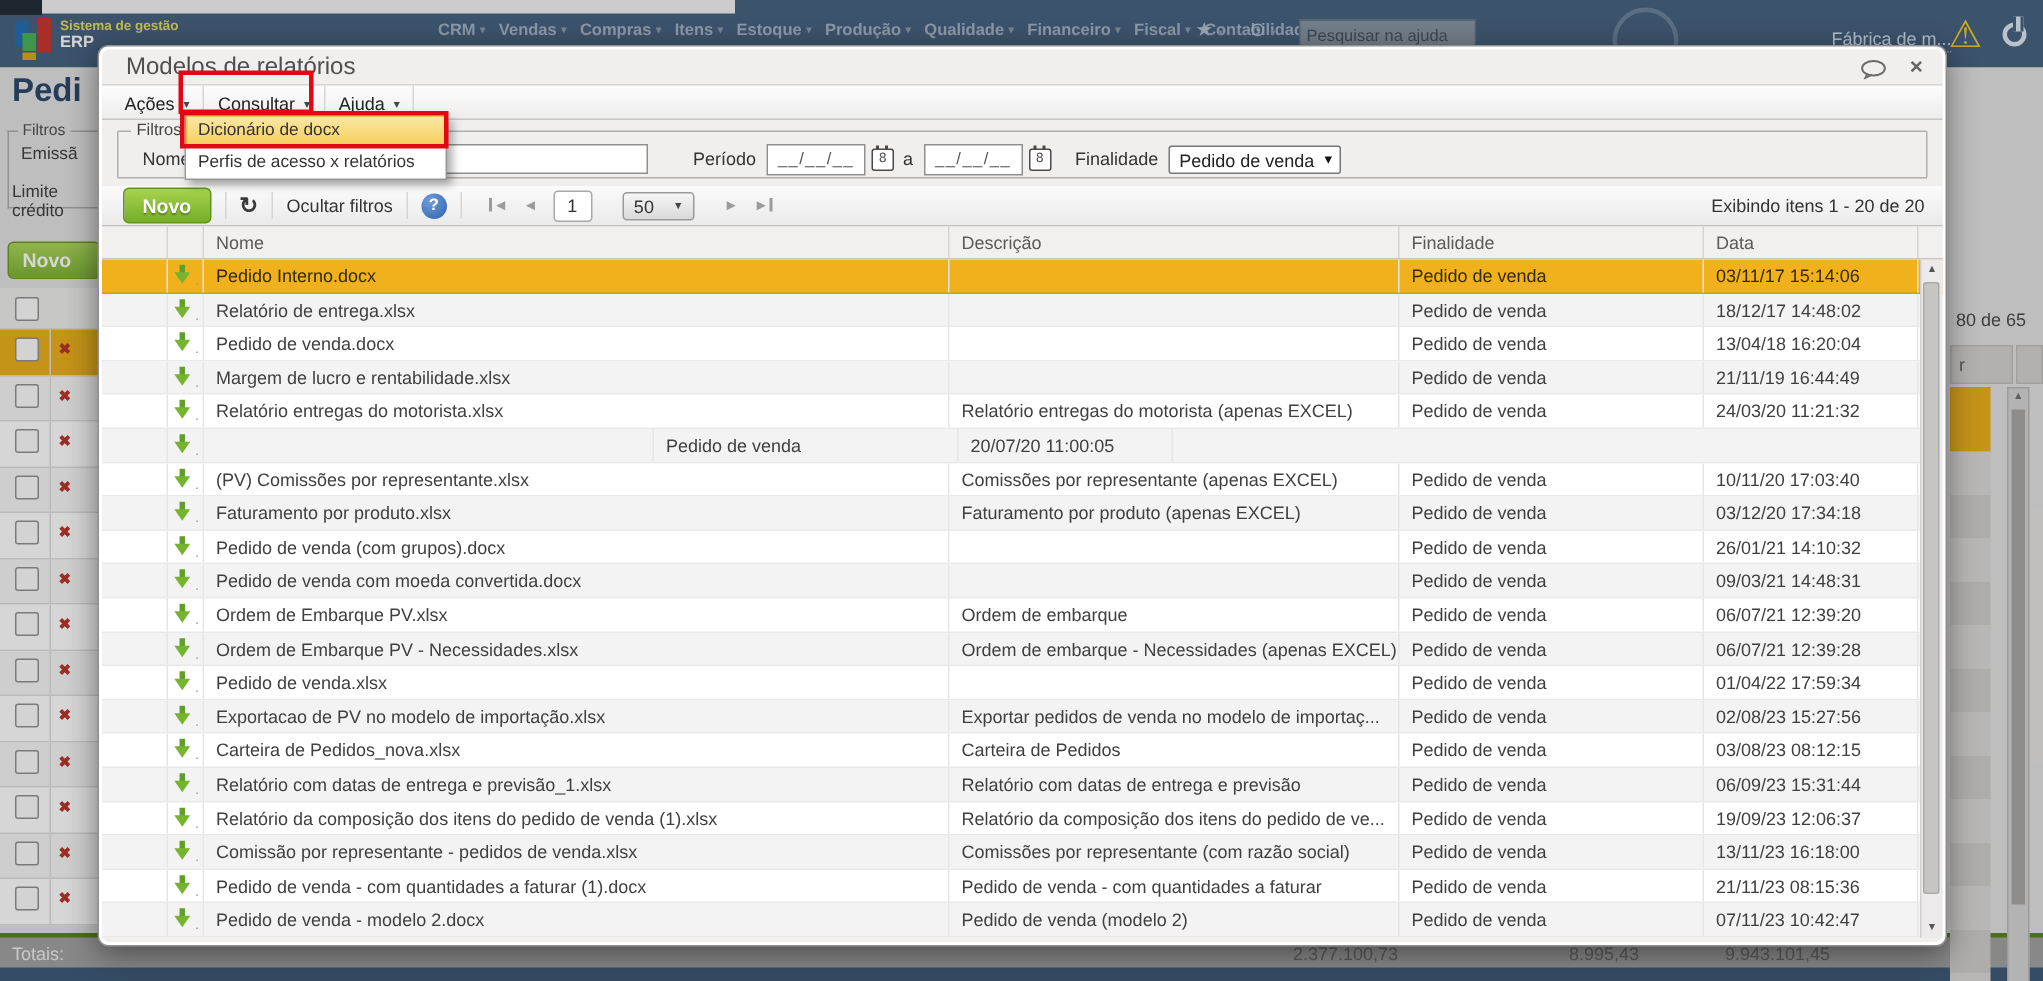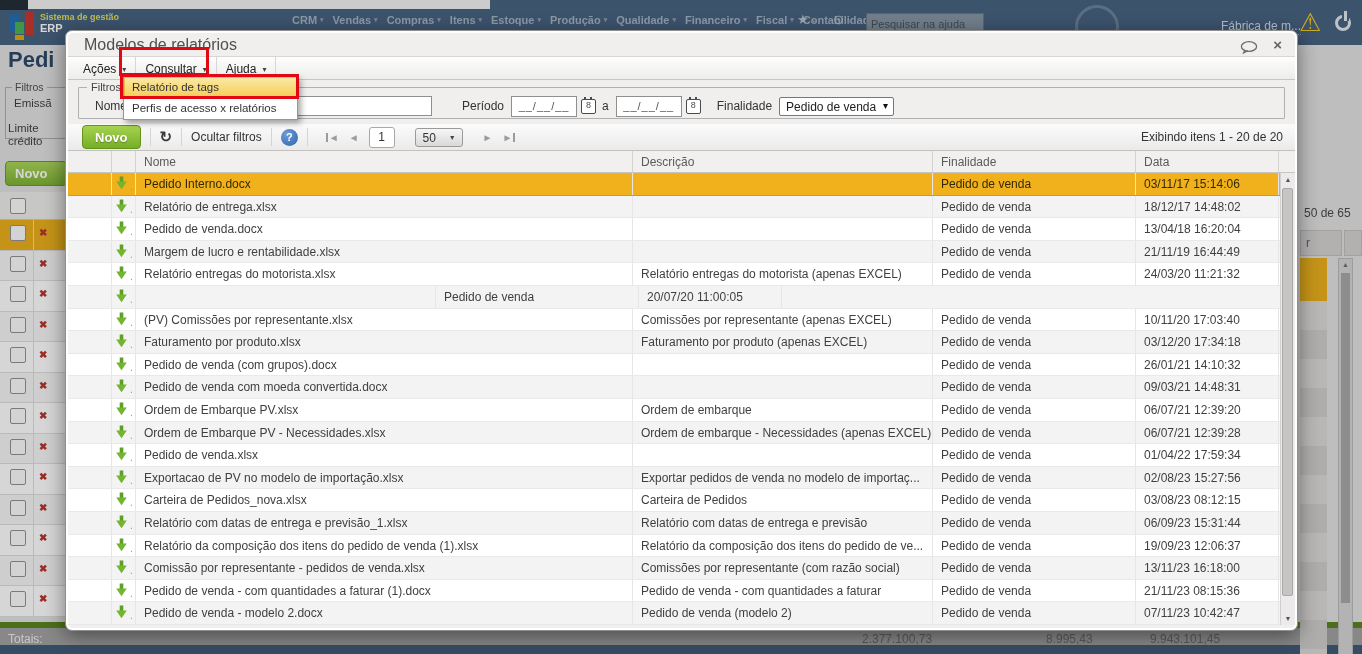--- a/index.html
+++ b/index.html
@@ -52,21 +52,21 @@
   .bg-grid{position:absolute;left:0;top:147px;width:66px;height:430px;overflow:hidden;}
   .bg-ghead{height:27px;background:#ececeb;border-bottom:1px solid #c9c9c9;position:relative;}
   .bg-row{height:30.5px;position:relative;border-bottom:1px solid #dcdcdc;background:#fff;box-sizing:border-box;}
   .bg-row.alt1{background:#f5f5f5;}
   .bg-row.selected{background:#e8a90c;}
   .bg-check{position:absolute;left:10px;top:5px;width:14px;height:14px;border:1.5px solid #8a8a8a;
             border-radius:2px;background:#fcfcfc;}
   .bg-ghead .bg-check{top:6px;}
   .bg-xcol{position:absolute;left:33px;top:0;bottom:0;width:21px;border-left:1px solid #ddd;}
   .bg-row .bg-xcol::after{content:'✖';position:absolute;left:5px;top:7px;font-size:10px;color:#b3281f;font-weight:bold;}
-  .bg-totals{position:absolute;left:0;top:577px;width:1362px;height:23px;background:#9c9c9c;border-top:6px solid #4d7c0f;}
+  .bg-totals{position:absolute;left:0;top:577px;width:1362px;height:23px;background:#9c9c9c;border-top:3px solid #4d7c0f;}
   .bg-totals .lbl{position:absolute;left:8px;top:4px;font-size:12px;color:#ededed;}
   .bg-totals .val{position:absolute;top:4px;font-size:12px;color:rgba(45,45,45,.55);}
   .bg-bottom{position:absolute;left:0;top:600px;width:1362px;height:9px;background:#31506e;}
   .bg-right{position:absolute;left:1300px;top:45px;width:62px;height:600px;}
   .bg-counter{position:absolute;left:4px;top:116px;font-size:12px;color:#3c3c3c;}
   .bg-rhead{position:absolute;left:0;top:140px;width:42px;height:26px;background:#d2d0cf;border:1px solid #bbb;
             box-sizing:border-box;font-size:12px;color:#555;padding:5px 0 0 5px;}
   .bg-rhead2{position:absolute;left:44px;top:140px;width:18px;height:26px;background:#d2d0cf;border:1px solid #bbb;box-sizing:border-box;}
   .bg-goldcell{position:absolute;left:0;top:168px;width:27px;height:43px;background:#e8a90c;}
   .bg-rrows{position:absolute;left:0;top:211px;width:27px;height:366px;
@@ -305,21 +305,21 @@
         </div>
     </div>
     <div class="bg-totals">
       <span class="lbl">Totais:</span>
       <span class="val" style="left:862px;">2.377.100,73</span>
       <span class="val" style="left:1046px;">8.995,43</span>
       <span class="val" style="left:1150px;">9.943.101,45</span>
     </div>
     <div class="bg-bottom"></div>
     <div class="bg-right">
-      <span class="bg-counter">50 de 65</span>
+      <span class="bg-counter">80 de 65</span>
       <div class="bg-rhead">r</div>
       <div class="bg-rhead2"></div>
       <div class="bg-goldcell"></div>
       <div class="bg-rrows"></div>
       <div class="bg-scroll">
         <span class="up">▲</span>
         <span class="th"></span>
 
       </div>
     </div>
@@ -638,20 +638,20 @@
         </div>
 
       <div class="m-scroll">
         <span class="up">▲</span>
         <span class="th"></span>
         <span class="dn">▼</span>
       </div>
     </div>
 
     <div class="dropdown">
-      <div class="dd-item gold">Relatório de tags</div>
+      <div class="dd-item gold">Dicionário de docx</div>
       <div class="dd-item">Perfis de acesso x relatórios</div>
     </div>
     <div class="ann ann-consultar"></div>
     <div class="ann ann-dict"></div>
   </div>
 
 </div>
 
 </body></html>

